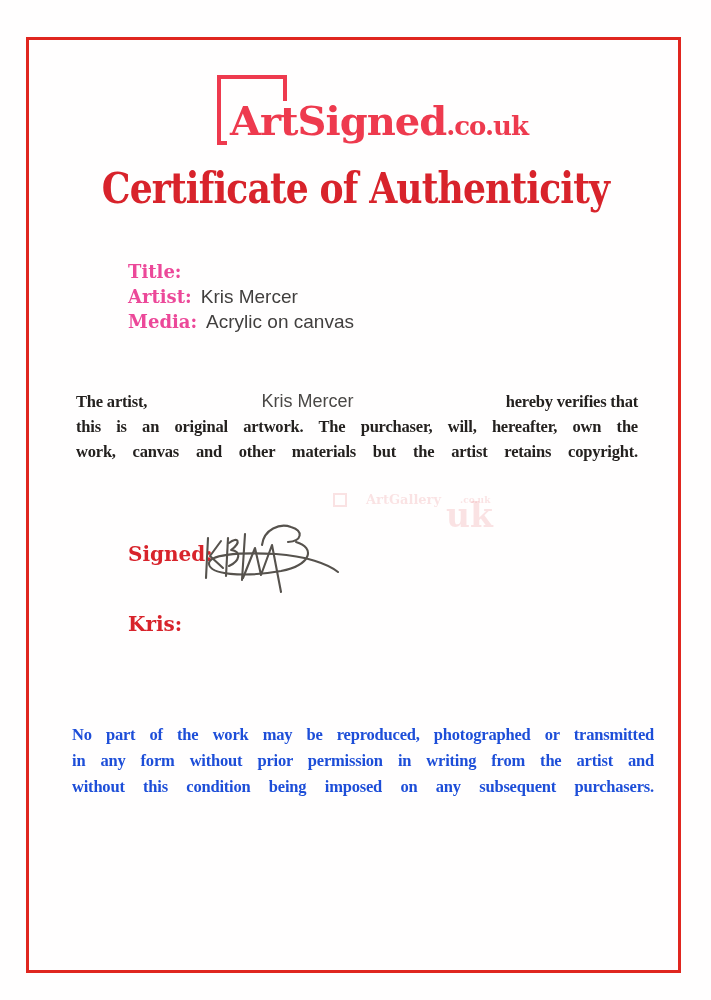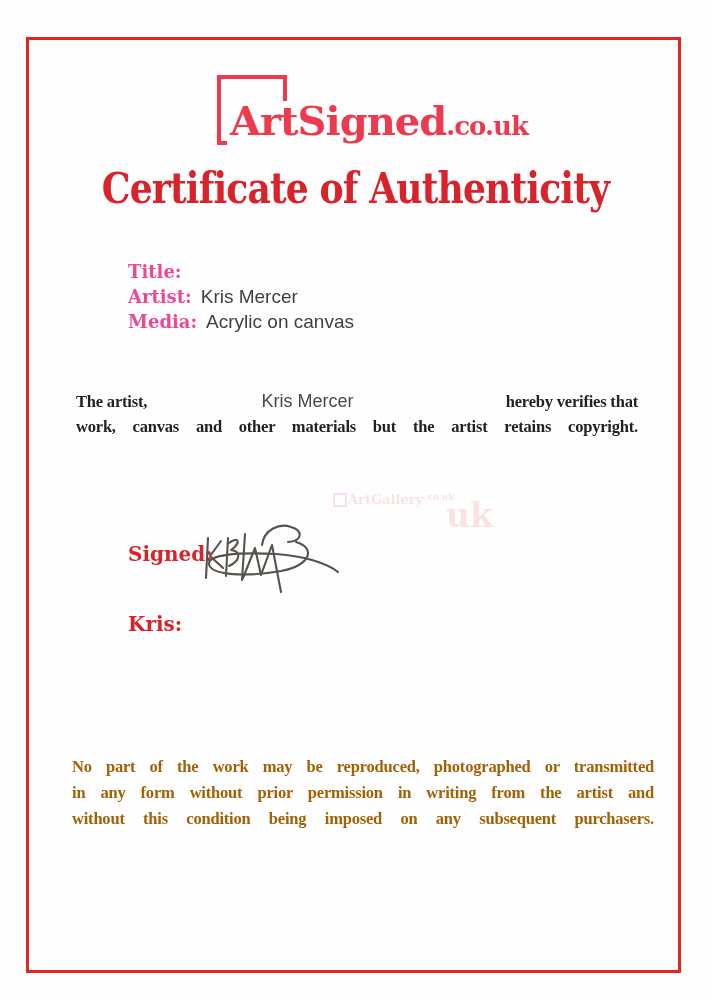--- a/index.html
+++ b/index.html
@@ -123,31 +123,30 @@
   
   .notice {
     position: absolute;
     left: 72px; top: 722px;
     width: 582px;
     font-family: "Liberation Serif", serif;
     font-size: 16.5px;
     font-weight: bold;
     letter-spacing: -0.2px;
     line-height: 26px;
-    color: #a16207;
-    margin-top: 32px;
+    color: #1d4ed8;
   }
   .notice .just-line { max-height: 26px; }
   
   .ghost-logo {
     position: absolute;
     left: 333px; top: 492px;
     display: flex;
-    align-items: flex-start;
-    gap: 1px;
+    align-items: center;
+    gap: 19px;
     opacity: 0.12;
     color: #d8232b;
     font-weight: bold;
     white-space: nowrap;
   }
   .ghost-square {
     width: 10px; height: 10px;
     border: 2px solid #d8232b;
     align-self: center;
   }
@@ -194,20 +193,21 @@
       <span class="field-value">Acrylic on canvas</span>
     </div>
   </div>
 
   <div class="declaration">
     <div class="decl-line1">
       <span>The artist,</span>
       <span class="artist-name-inline">Kris Mercer</span>
       <span>hereby verifies that</span>
     </div>
+    <div class="just-line">this is an original artwork. The purchaser, will, hereafter, own the</div>
     <div class="just-line">work, canvas and other materials but the artist retains copyright.</div>
   </div>
 
   <div class="signed-label">Signed:</div>
 
   <svg class="signature" width="150" height="98" viewBox="0 0 150 98" fill="none" stroke="#56524d" stroke-width="2.1" stroke-linecap="round" stroke-linejoin="round">
     <path d="M12,42 L10,82"></path>
     <path d="M25,45 L14,60 L27,72"></path>
     <path d="M32,42 L30,80"></path>
     <path d="M33,47 C42,40 46,46 35,54 C46,55 44,65 33,70"></path>

